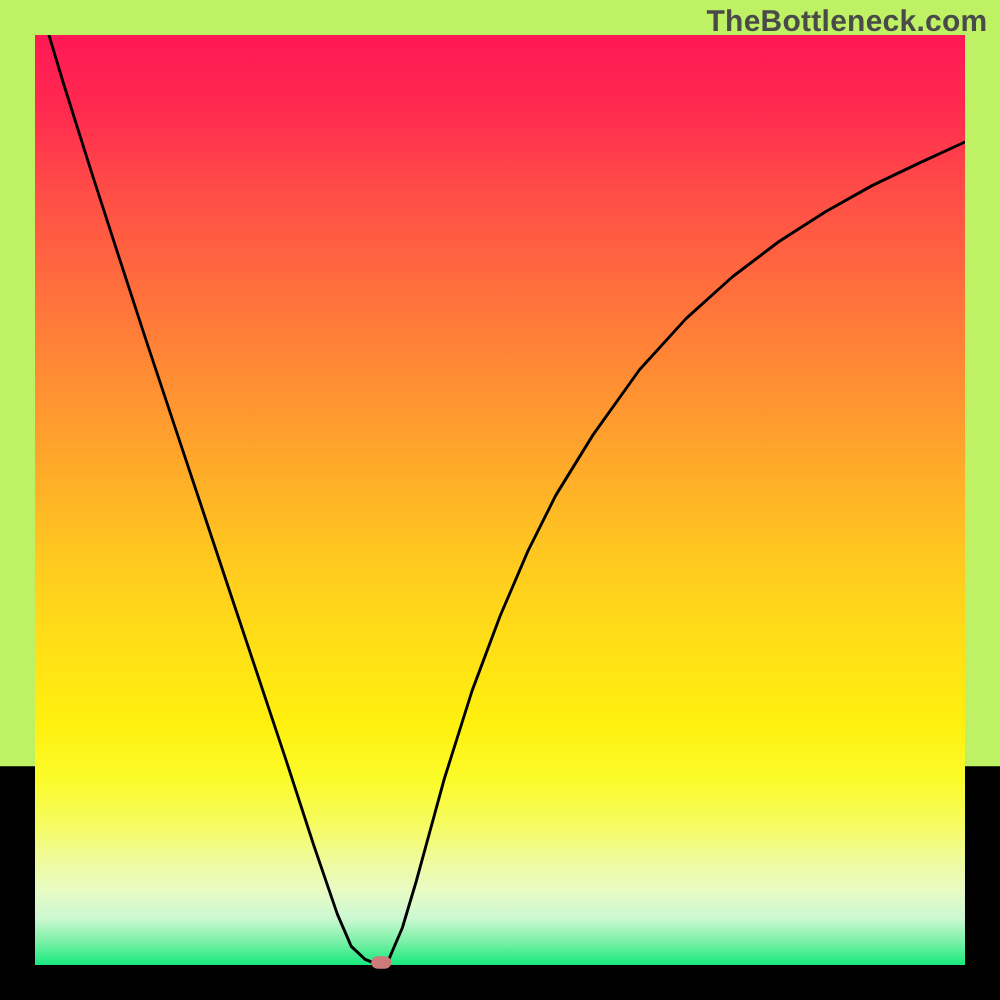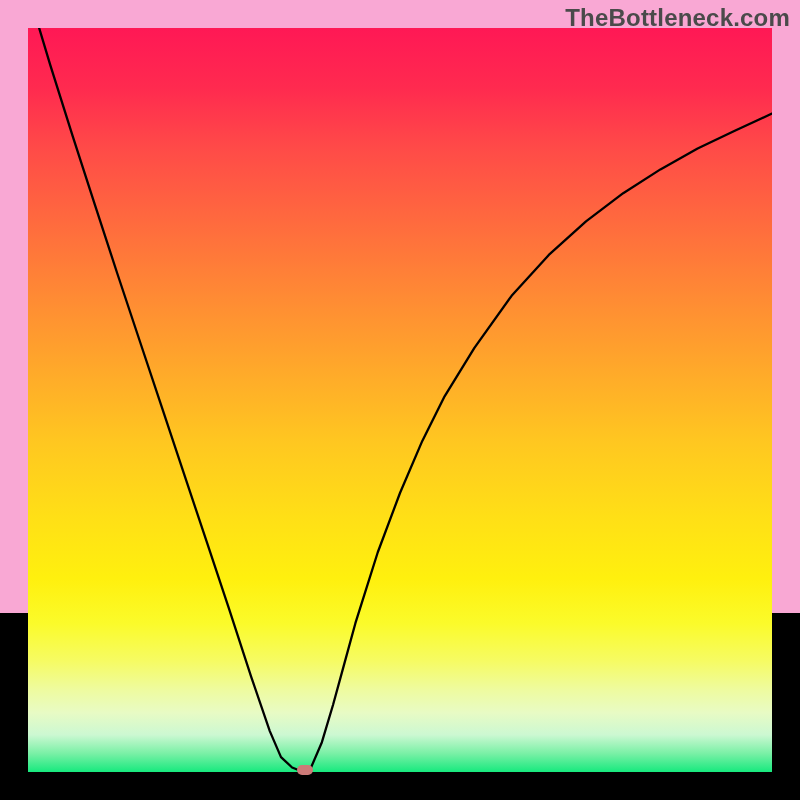--- a/index.html
+++ b/index.html
@@ -8,21 +8,21 @@
     width: 800px;
     height: 800px;
     background: #000;
     font-family: Arial, Helvetica, sans-serif;
     overflow: hidden;
   }
   .frame {
     position: relative;
     width: 800px;
     height: 613px;
-    background: #f9a8d4;
+    background: #bef264;
   }
   .watermark {
     position: absolute;
     top: 4px;
     right: 10px;
     color: #4a4a4a;
     font-size: 24px;
     font-weight: 600;
     letter-spacing: 0.2px;
     z-index: 5;

